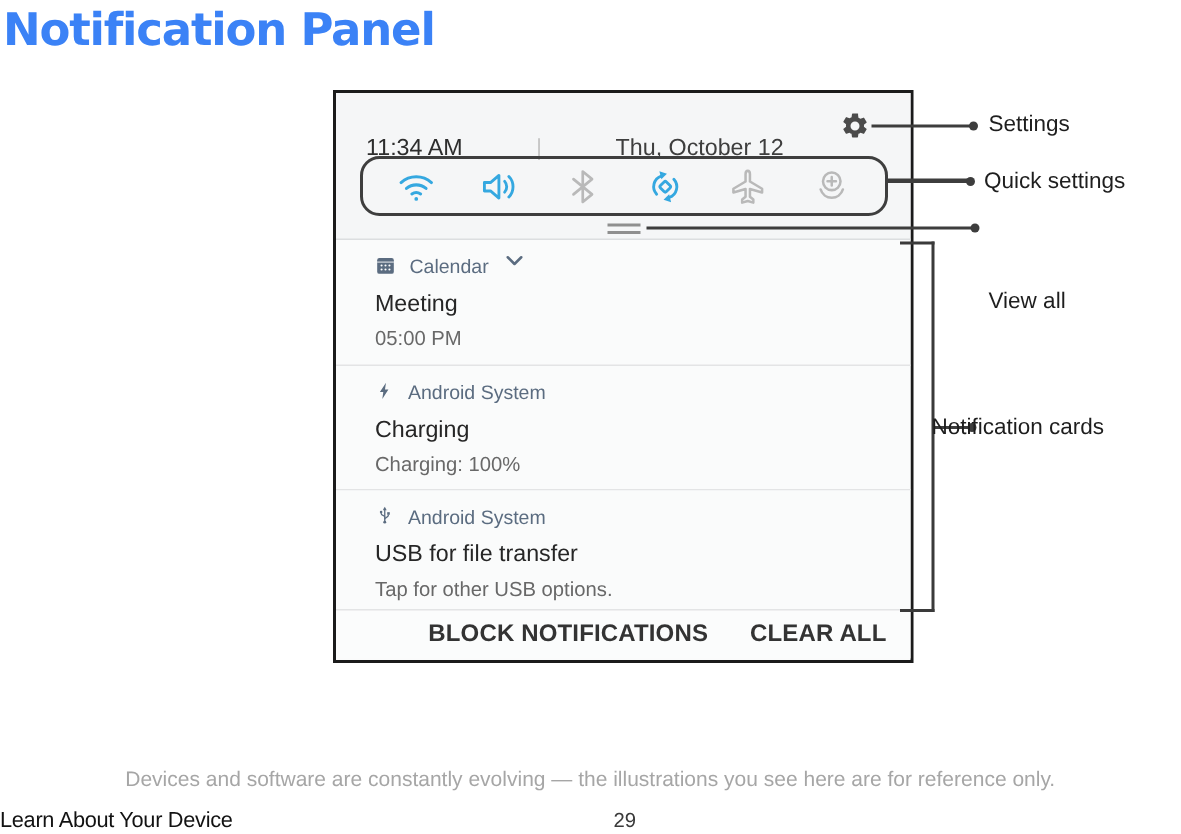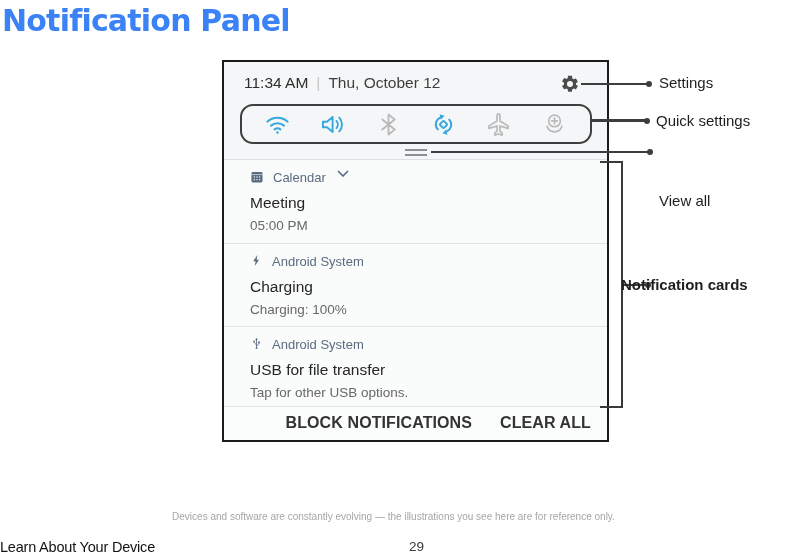--- a/index.html
+++ b/index.html
@@ -16,22 +16,22 @@
   
   .panel {
     position: absolute; left: 222px; top: 60px; width: 387px; height: 382px;
     border: 2px solid #1b1b1b; background: #fafbfb;
   }
   .top-section {
     position: relative; height: 98px; background: #f5f6f7;
     border-bottom: 1px solid #dcdee0;
   }
   .status-row {
-    position: absolute; left: 20px; top: 12px;
-    font-size: 15.5px; display: flex; align-items: center;
+    position: absolute; left: 20px; top: 28px;
+    font-size: 15.5px; display: flex; align-items: center; gap: 41px;
   }
   .status-time { color: #2d2d2d; font-weight: 500; }
   .status-divider { color: #c6c6c6; margin: 0 8px; font-weight: 300; }
   .status-date { color: #3e3e3e; }
   .gear { position: absolute; right: 27px; top: 12px; width: 20px; height: 20px; cursor: pointer; }
   .qs-bar {
     position: absolute; left: 16px; top: 42px; width: 352px; height: 40px;
     border: 2px solid #3e3e3e; border-radius: 13px;
     display: flex; align-items: center; justify-content: space-around;
     padding: 0 8px;
@@ -74,25 +74,25 @@
   .dot-qs  { left: 644px; top: 118px; }
   .lbl-qs  { left: 656px; top: 112px; }
   .line-viewall { left: 431px; top: 151px; width: 217px; }
   .dot-viewall  { left: 647px; top: 149px; }
   .lbl-viewall  { left: 659px; top: 144px; margin-top: 48px; }
   .bracket-top  { left: 600px; top: 161px; width: 23px; height: 2px; position: absolute; background: #3a3a3a; }
   .bracket-vert { left: 621px; top: 161px; width: 2px; height: 247px; position: absolute; background: #3a3a3a; }
   .bracket-bot  { left: 600px; top: 406px; width: 23px; height: 2px; position: absolute; background: #3a3a3a; }
   .line-cards { left: 623px; top: 284px; width: 23px; }
   .dot-cards  { left: 645px; top: 282px; }
-  .lbl-cards  { left: 621px; top: 276px; font-weight: bold; }
+  .lbl-cards  { left: 621px; top: 276px; }
   
   .footnote {
     position: absolute; left: 0; top: 511px; width: 100%;
-    text-align: center; font-size: 10px; color: #a6a6a6;
+    text-align: center; font-size: 14px; color: #a6a6a6;
   }
   .footer-left {
     position: absolute; left: 0px; top: 539px;
     font-size: 14.5px; color: #121212; letter-spacing: -0.2px;
   }
   .page-number {
     position: absolute; left: 409px; top: 539px;
     font-size: 13.5px; color: #3a3a3a;
   }
 </style>

